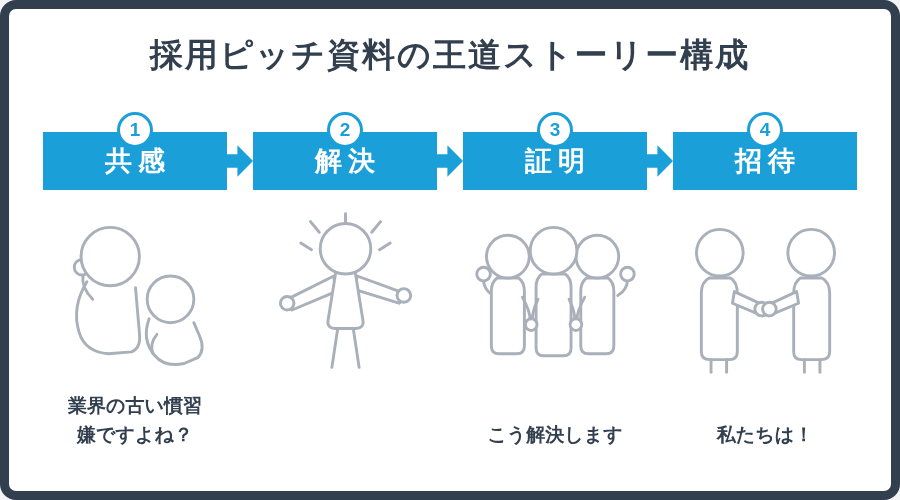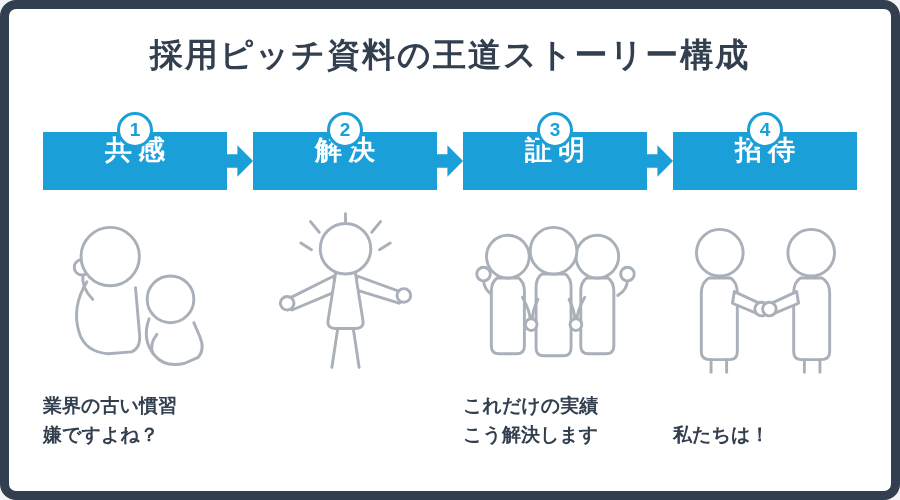--- a/index.html
+++ b/index.html
@@ -59,21 +59,21 @@
     font-weight: bold;
     display: flex;
     align-items: center;
     justify-content: center;
     z-index: 2;
   }
   .step-box {
     height: 58px;
     background: #1b9fd8;
     display: flex;
-    align-items: flex-start;
+    align-items: center;
     justify-content: center;
     color: #ffffff;
     font-size: 27px;
     font-weight: bold;
     letter-spacing: 6px;
     text-indent: 6px;
   }
   .arrow {
     width: 26px;
     height: 34px;
@@ -84,20 +84,21 @@
   }
   .illust {
     height: 178px;
     margin-top: 14px;
     display: flex;
     align-items: center;
     justify-content: center;
   }
   .caption {
     margin-top: 10px;
+    text-align: center;
     font-size: 19px;
     font-weight: bold;
     color: #323f4f;
     line-height: 1.5;
   }
 </style>
 </head>
 <body>
 
 <div class="frame">
@@ -198,21 +199,21 @@
             </g>
             <circle cx="65" cy="122" r="6"></circle>
             <circle cx="111" cy="122" r="6"></circle>
             <circle cx="41" cy="52" r="22"></circle>
             <circle cx="133" cy="52" r="22"></circle>
             <circle cx="88" cy="46" r="24"></circle>
           </g>
         </svg>
       </div>
       <div class="caption">
-        <span>これだけの実績</span><br>
+        <br>
         <span>こう解決します</span>
       </div>
     </div>
 
     <div class="arrow"></div>
 
     <div class="col">
       <div class="step-header">
         <div class="badge">
           <span>4</span>

